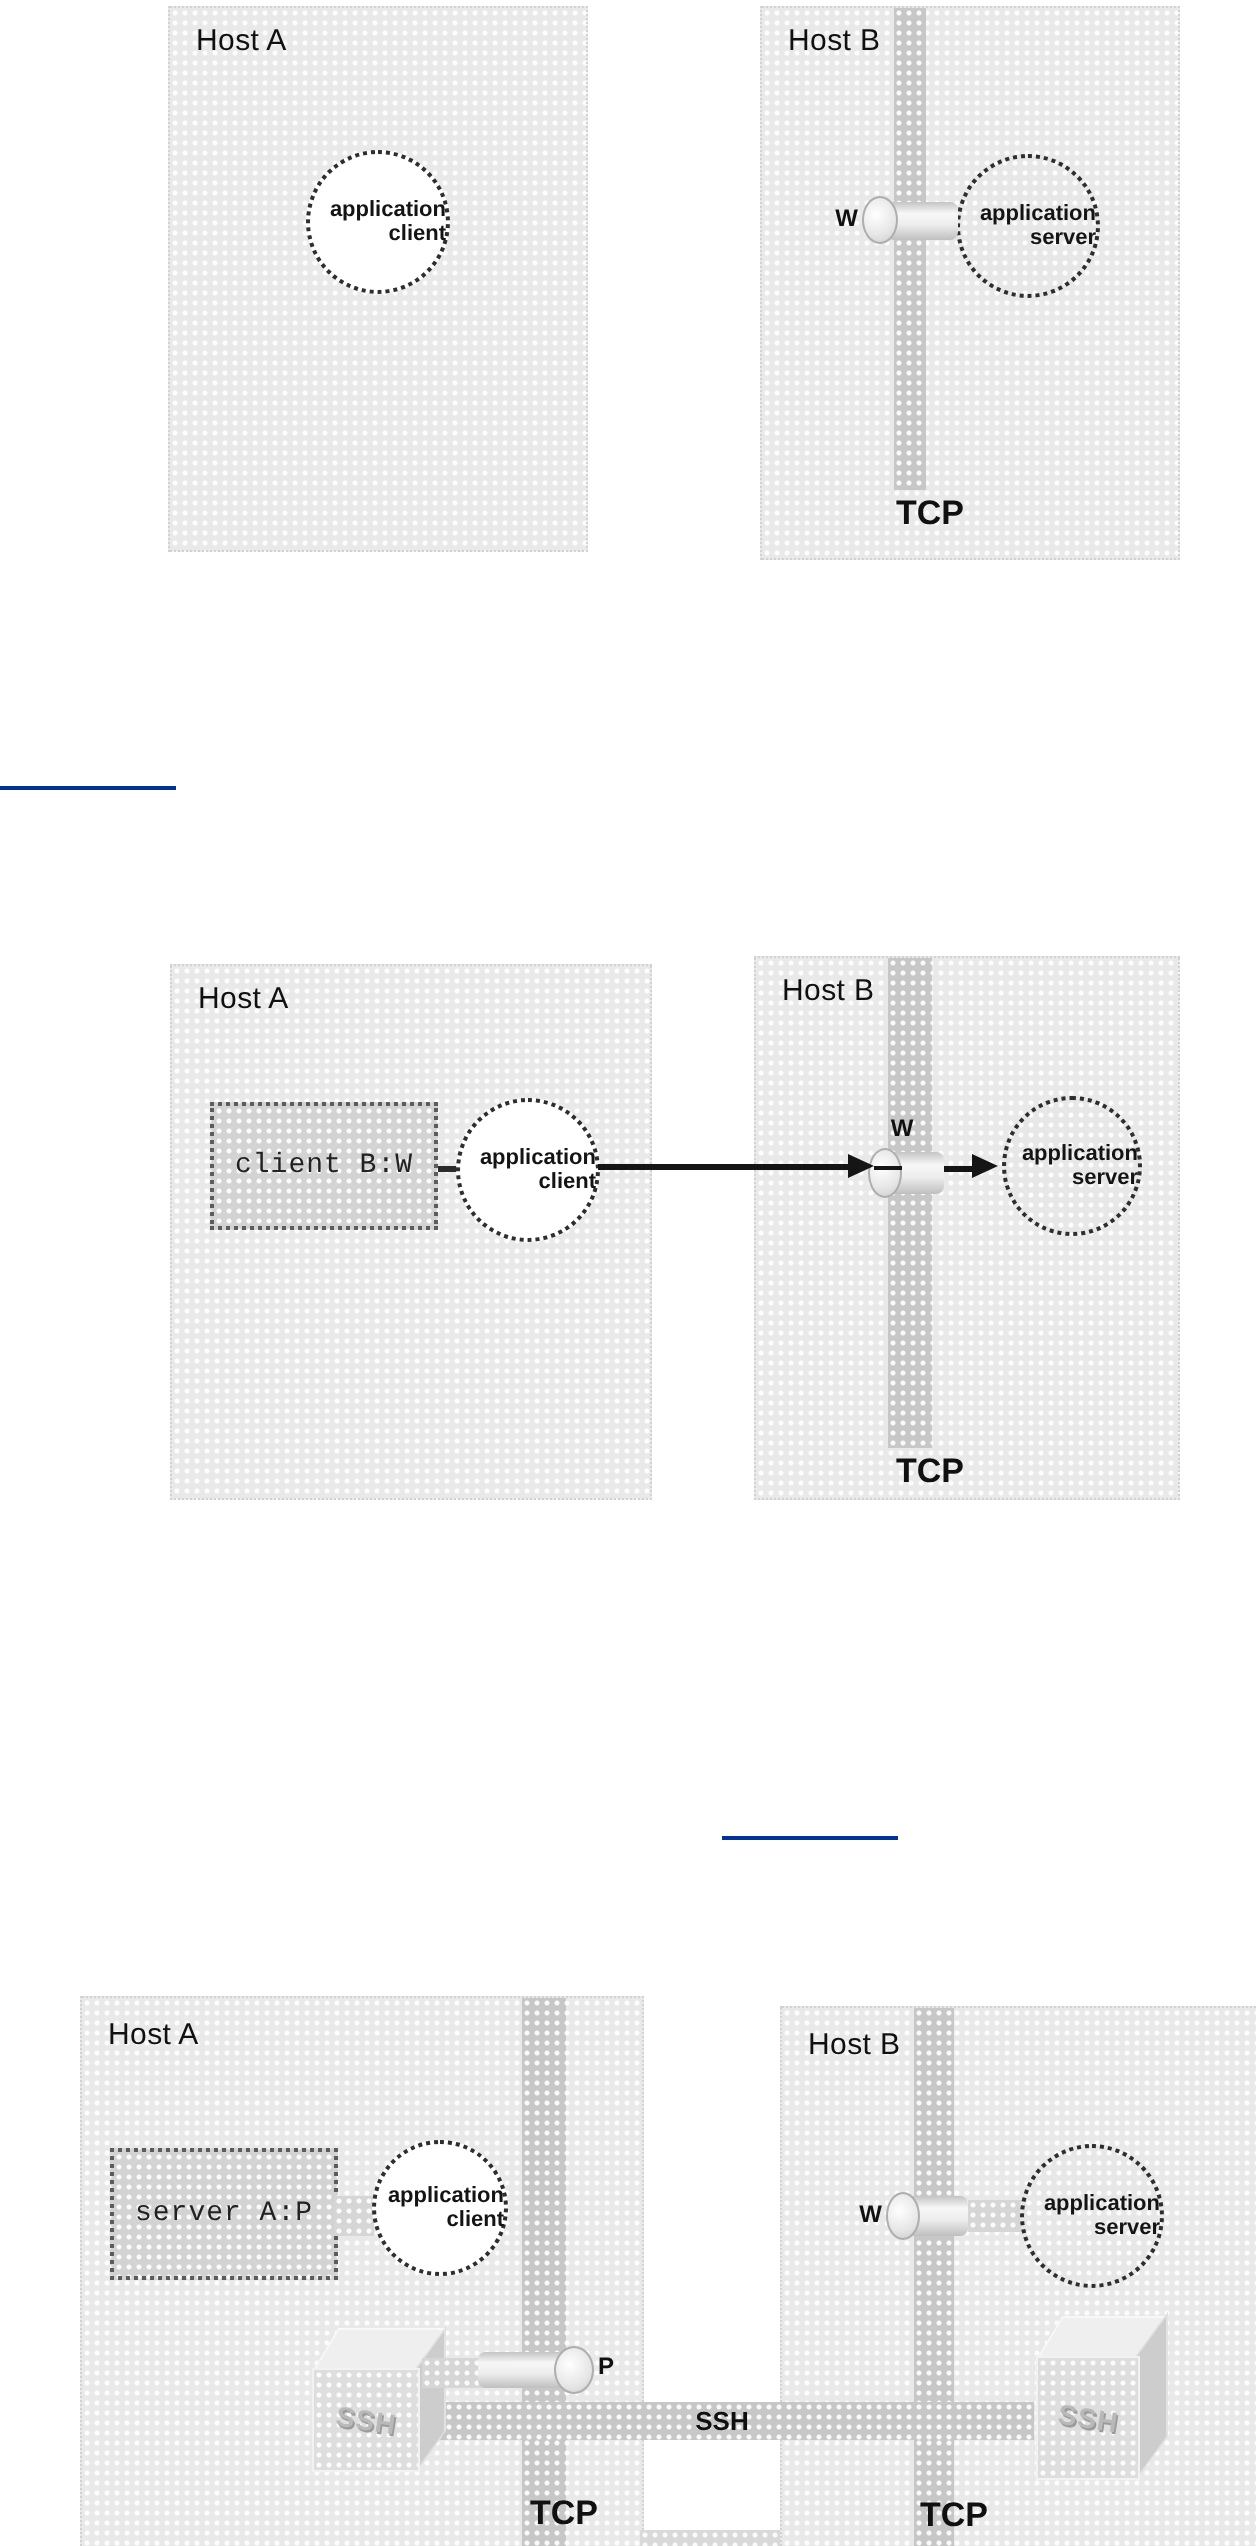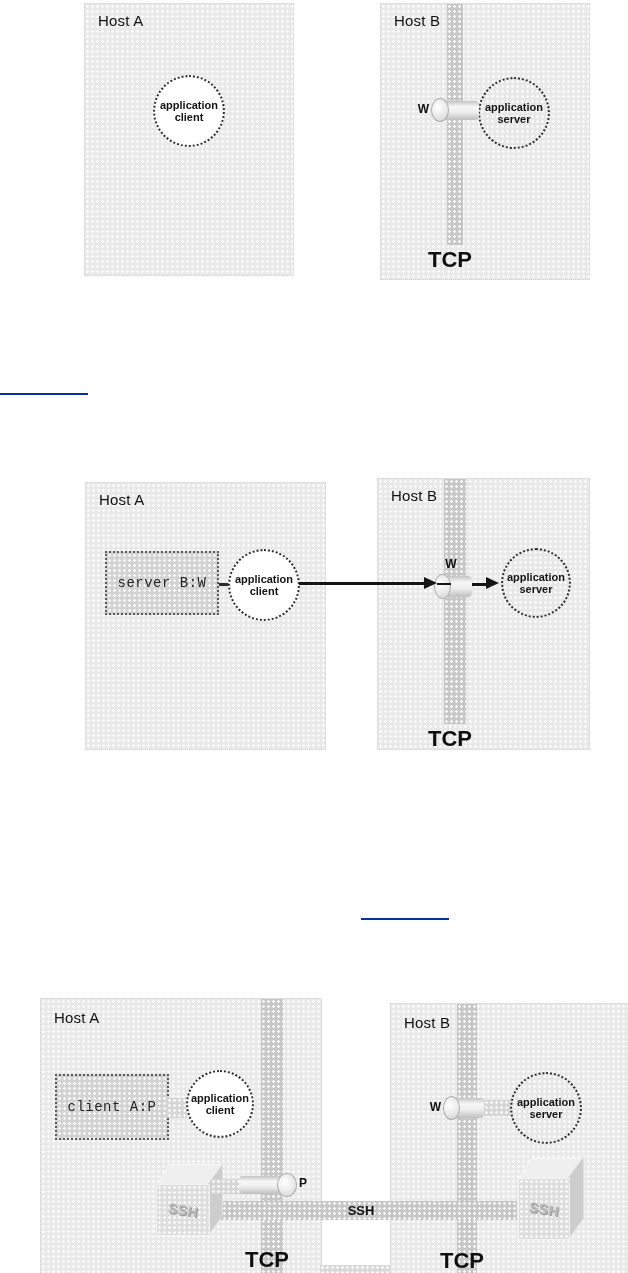--- a/index.html
+++ b/index.html
@@ -4,24 +4,24 @@
 <style>
   html,body{margin:0;padding:0;background:#fff;}
   .canvas{position:relative;width:628px;height:1273px;background:#fff;overflow:hidden;
           font-family:"Liberation Sans",sans-serif;}
   .tex{background-image:radial-gradient(circle, rgba(255,255,255,.9) 1px, rgba(255,255,255,0) 1.5px);
        background-size:5px 5px;}
   .host{position:absolute;background-color:#e9e9e9;border:1px dotted #d2d2d2;}
   .host-label{position:absolute;font-weight:normal;font-size:15px;color:#101010;letter-spacing:.2px;}
   .vbar{position:absolute;background-color:#c7c7c7;}
   .hbar{position:absolute;background-color:#c7c7c7;}
-  .tcp-label{position:absolute;font-weight:bold;font-size:22px;color:#101010;text-align:left;}
+  .tcp-label{position:absolute;font-weight:bold;font-size:17px;color:#101010;text-align:right;}
   .port-label{position:absolute;font-weight:bold;font-size:12px;color:#101010;}
   .circle{position:absolute;border:2.5px dotted #2e2e2e;border-radius:50%;display:flex;flex-direction:column;
-          align-items:center;justify-content:center;text-align:center;box-sizing:border-box;}
+          align-items:flex-end;justify-content:center;text-align:center;box-sizing:border-box;}
   .circle.white{background-color:#ffffff;}
   .circle.gray{background-color:#e7e7e7;}
   .circle span{display:block;font-weight:bold;font-size:11px;line-height:12px;color:#141414;}
   .dashed-box{position:absolute;background-color:#d3d3d3;border:2px dotted #5c5c5c;box-sizing:border-box;
               display:flex;align-items:center;justify-content:center;}
   .mono{font-family:"Liberation Mono","DejaVu Sans Mono",monospace;font-size:14px;color:#222;letter-spacing:.5px;}
   .conn-thin{position:absolute;background:#2a2a2a;}
   .conn-thick{position:absolute;background-color:#d6d6d6;}
   .arrow-line{position:absolute;background:#151515;z-index:4;}
   .arrow-head{position:absolute;width:0;height:0;border-top:6px solid transparent;border-bottom:6px solid transparent;
@@ -68,21 +68,21 @@
       <div class="tcp-label" style="left:47px;top:243px;width:54px">TCP</div>
     </div>
   </section>
 
   <div class="link-underline" style="left:0;top:393px;width:88px"></div>
 
   <section>
     <div class="host tex" style="left:85px;top:482px;width:239px;height:266px">
       <div class="host-label" style="left:13px;top:8px">Host A</div>
       <div class="dashed-box tex" style="left:19px;top:68px;width:114px;height:64px">
-        <span class="mono">server B:W</span>
+        <span class="mono">client B:W</span>
       </div>
       <div class="conn-thin" style="left:133px;top:100px;width:10px;height:3px"></div>
       <div class="circle white" style="left:142px;top:66px;width:72px;height:72px">
         <span>application</span>
         <span>client</span>
       </div>
     </div>
 
     <div class="arrow-line" style="left:299px;top:582px;width:127px;height:3px"></div>
     <div class="arrow-head" style="left:424px;top:577px"></div>
@@ -103,21 +103,21 @@
       <div class="tcp-label" style="left:50px;top:247px;width:54px">TCP</div>
     </div>
   </section>
 
   <div class="link-underline" style="left:361px;top:918px;width:88px"></div>
 
   <section>
     <div class="host tex" style="left:40px;top:998px;width:280px;height:275px">
       <div class="host-label" style="left:13px;top:10px">Host A</div>
       <div class="dashed-box tex" style="left:14px;top:75px;width:114px;height:66px">
-        <span class="mono">client A:P</span>
+        <span class="mono">server A:P</span>
       </div>
       <div class="conn-thick tex" style="left:126px;top:99px;width:20px;height:20px"></div>
       <div class="circle white" style="left:145px;top:71px;width:68px;height:68px">
         <span>application</span>
         <span>client</span>
       </div>
       <div class="vbar tex" style="left:220px;top:0;width:22px;height:275px"></div>
 
       <div class="cube" style="left:113px;top:162px;width:110px;height:92px">
         <div class="face top" style="left:2px;top:3px;width:52px;height:20px"></div>

